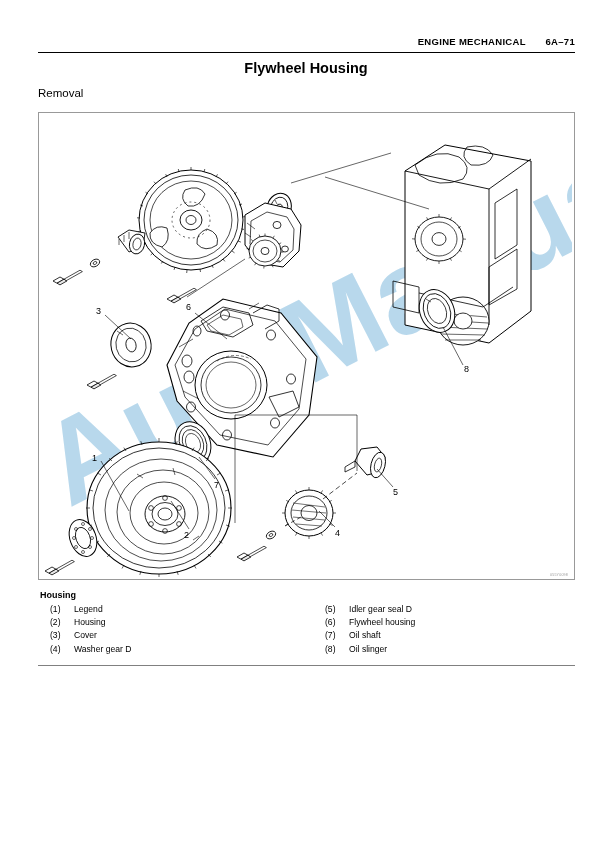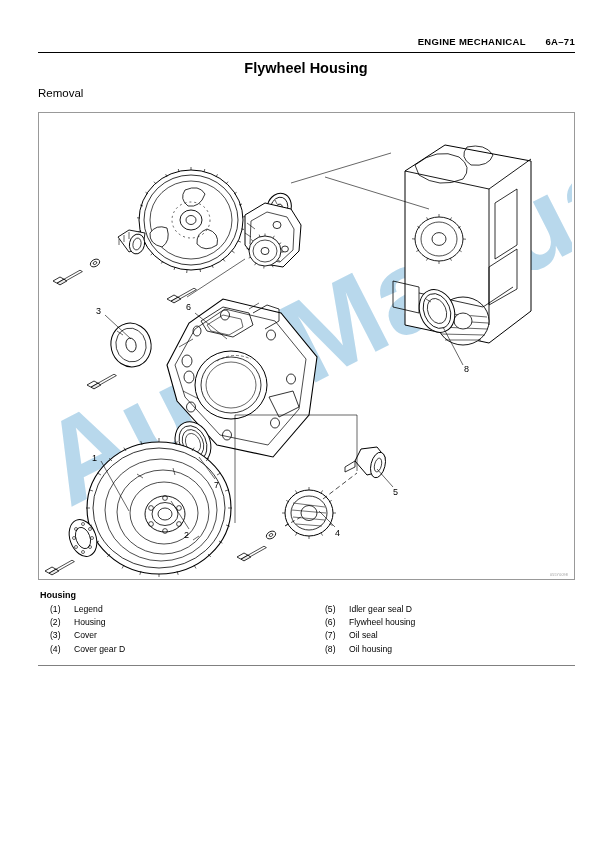--- a/index.html
+++ b/index.html
@@ -442,36 +442,36 @@
   <div class="legend-row">
     <span class="legend-num">(2)</span>
     <span class="legend-label">Housing</span>
   </div>
   <div class="legend-row">
     <span class="legend-num">(3)</span>
     <span class="legend-label">Cover</span>
   </div>
   <div class="legend-row">
     <span class="legend-num">(4)</span>
-    <span class="legend-label">Cover gear D</span>
+    <span class="legend-label">Washer gear D</span>
   </div>
 </div>
 
 <div class="legend-col legend-col-right">
   <div class="legend-row">
     <span class="legend-num">(5)</span>
     <span class="legend-label">Idler gear seal D</span>
   </div>
   <div class="legend-row">
     <span class="legend-num">(6)</span>
     <span class="legend-label">Flywheel housing</span>
   </div>
   <div class="legend-row">
     <span class="legend-num">(7)</span>
-    <span class="legend-label">Oil seal</span>
+    <span class="legend-label">Oil shaft</span>
   </div>
   <div class="legend-row">
     <span class="legend-num">(8)</span>
-    <span class="legend-label">Oil housing</span>
+    <span class="legend-label">Oil slinger</span>
   </div>
 </div>
 
 <div class="rule rule-bottom"></div>
 
 </body></html>

